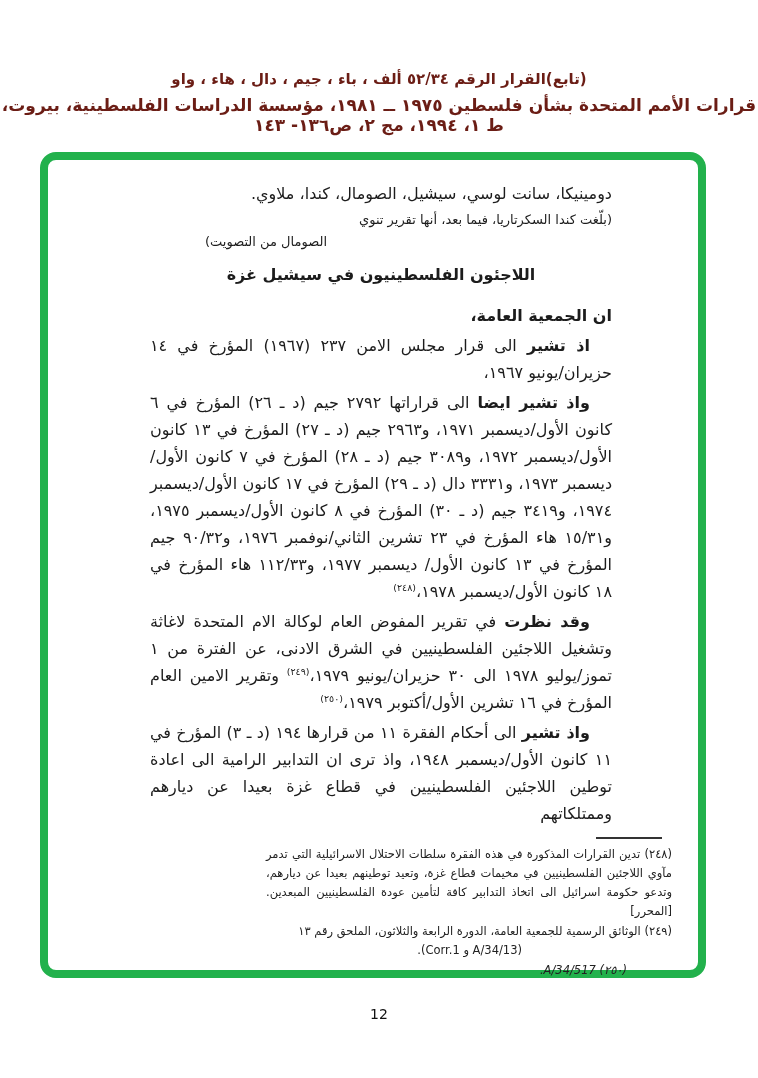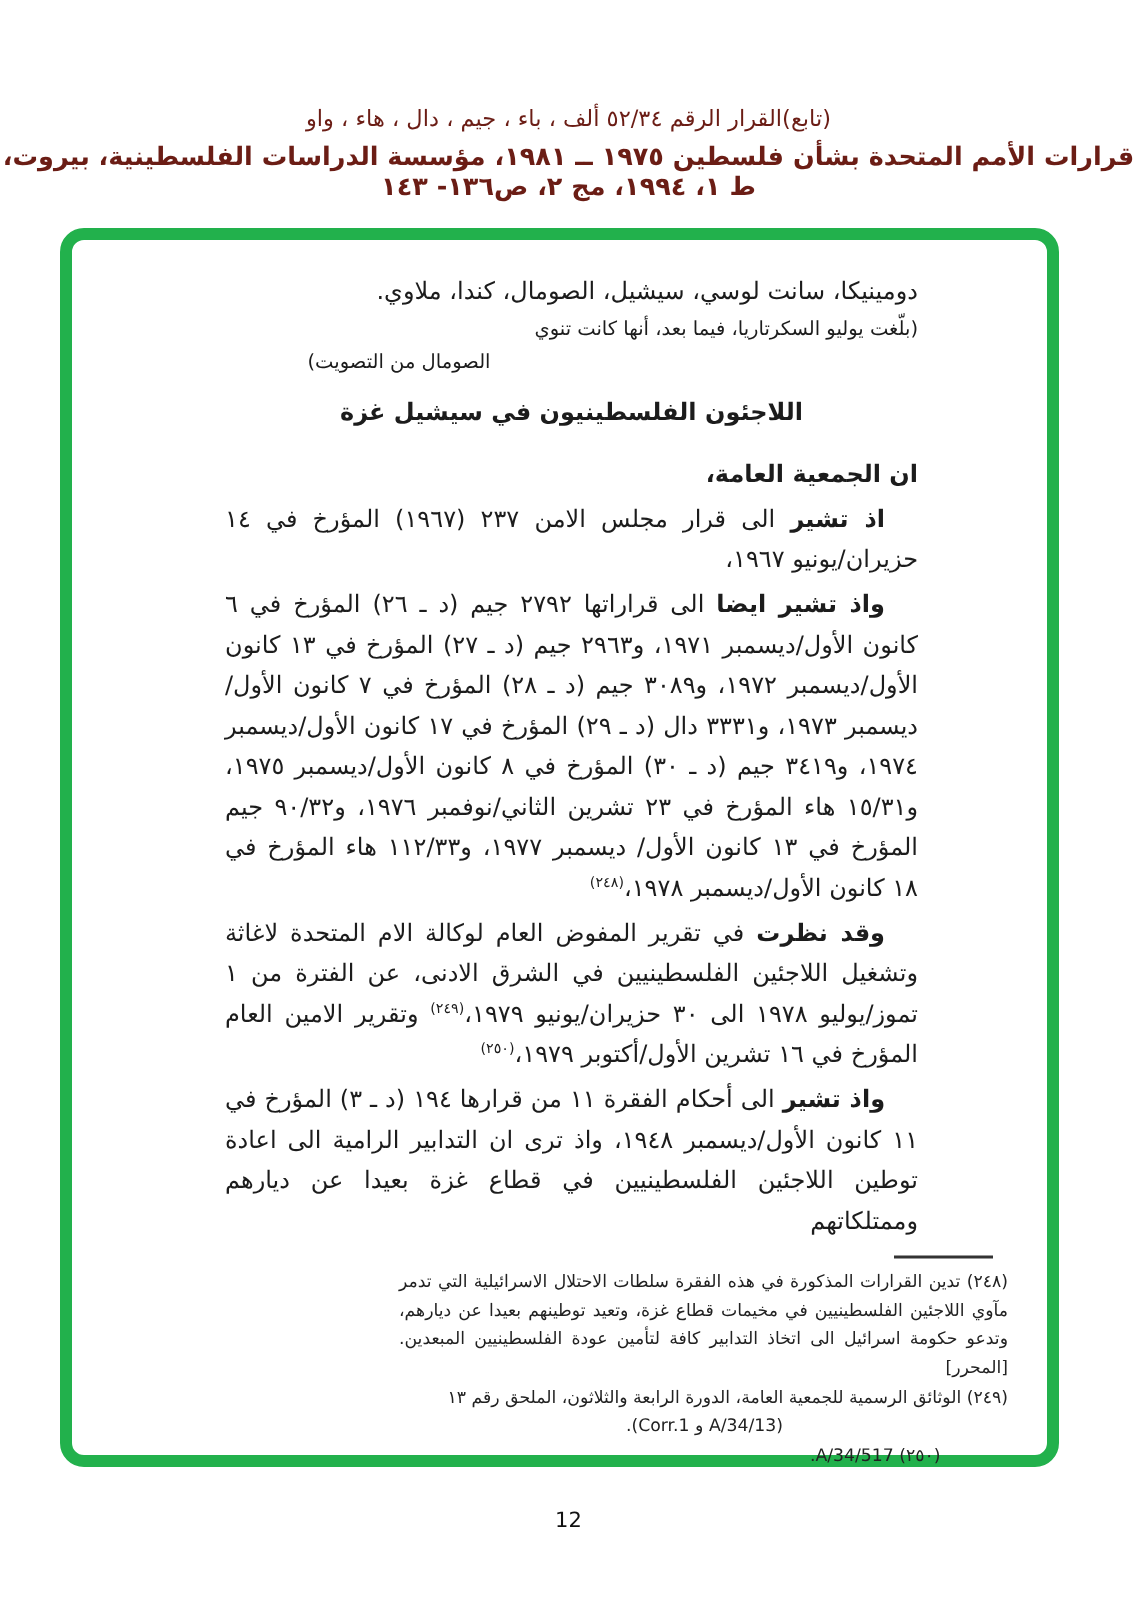--- a/index.html
+++ b/index.html
@@ -6,21 +6,21 @@
   .page {
     position:relative;
     width:758px; height:1078px;
     background:#ffffff;
     font-family:"DejaVu Sans", sans-serif;
     color:#1c1c1c;
     overflow:hidden;
   }
   
   .hdr { position:absolute; top:70px; left:0; width:758px; text-align:center; direction:rtl; }
-  .hdr-title { font-size:15px; font-weight:normal; color:#6b1d15; letter-spacing:0.3px; }
+  .hdr-title { font-size:15px; font-weight:bold; color:#6b1d15; letter-spacing:0.3px; }
   .hdr-source { margin-top:7px; font-size:17px; font-weight:bold; color:#6b1d15; }
   
   .green-box {
     position:absolute; left:40px; top:152px;
     width:666px; height:826px;
     box-sizing:border-box;
     border:8px solid #22b14c;
     border-radius:16px;
   }
   .content {
@@ -44,21 +44,21 @@
   .para .indent { display:inline-block; width:22px; }
   sup.fnref { font-size:9.5px; line-height:0; vertical-align:6px; }
   
   .footnotes {
     margin-top:10px; margin-right:-60px; width:406px;
     font-size:11.5px; line-height:19px; text-align:justify; color:#222;
   }
   .fn-sep { width:66px; border-top:2px solid #333; margin:0 10px 6px 0; }
   .fn { margin-top:1px; }
   .fn .fn-l2 { display:block; text-align:right; margin-right:150px; }
-  .fn-short { text-align:right; margin-right:45px; }
+  .fn-short { text-align:right; margin-right:45px;font-style:italic; }
   
   .page-num {
     position:absolute; top:1006px; left:0; width:758px;
     text-align:center; font-size:14px; color:#111; direction:rtl;
   }
 </style>
 </head>
 <body>
 
 <div class="page">
@@ -68,21 +68,21 @@
     <div class="hdr-source">قرارات الأمم المتحدة بشأن فلسطين ١٩٧٥ ــ ١٩٨١، مؤسسة الدراسات الفلسطينية، بيروت، ط ١، ١٩٩٤، مج ٢، ص١٣٦- ١٤٣</div>
   </div>
 
   <div class="green-box"></div>
 
   <div class="content">
 
     <div class="vote-countries">دومينيكا، سانت لوسي، سيشيل، الصومال، كندا، ملاوي.</div>
 
     <div class="vote-note">
-      <span>(بلّغت يوليو السكرتاريا، فيما بعد، أنها كانت تنوي</span>
+      <span>(بلّغت كندا السكرتاريا، فيما بعد، أنها تقرير تنوي</span>
       <span class="l2">الصومال من التصويت)</span>
     </div>
 
 
     <div class="h-center sec-title">اللاجئون الفلسطينيون في سيشيل غزة</div>
 
     <div class="opening">ان الجمعية العامة،</div>
 
     <div class="para"><span class="indent"></span><span class="lead">اذ تشير</span><span> الى قرار مجلس الامن ٢٣٧ (١٩٦٧) المؤرخ في ١٤ حزيران/يونيو ١٩٦٧،</span></div>
 

